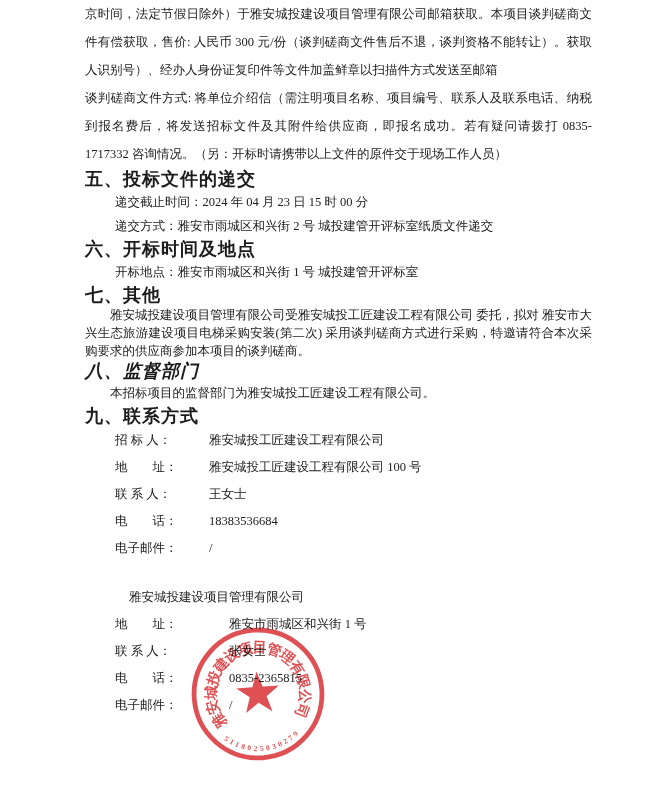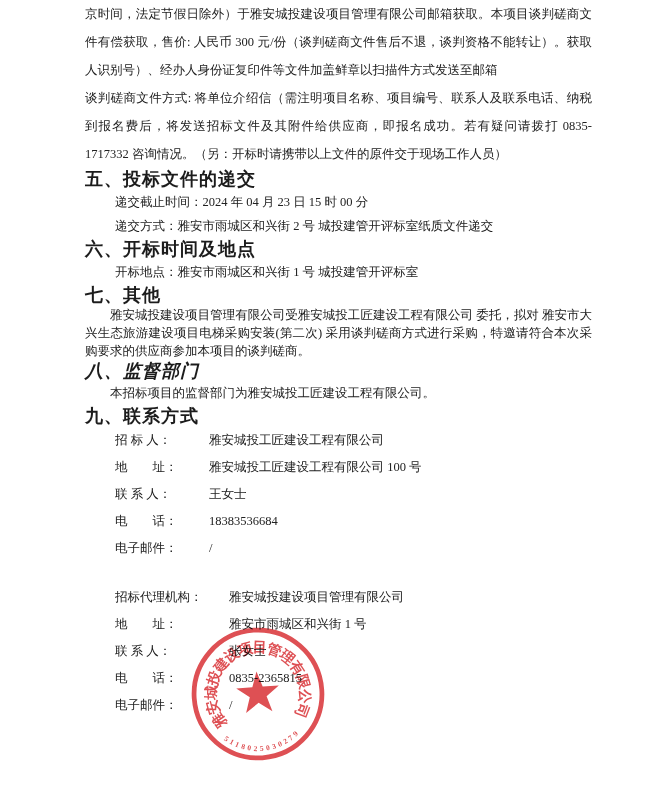--- a/index.html
+++ b/index.html
@@ -135,21 +135,20 @@
         <span class="val">18383536684</span>
       </div>
       <div class="crow">
         <span class="lbl">电子邮件：</span>
         <span class="val">/</span>
       </div>
     </div>
 
     <div class="rows agency">
       <div class="crow">
-        <span class="lbl">招标代理机构：</span>
         <span class="val">雅安城投建设项目管理有限公司</span>
       </div>
       <div class="crow">
         <span class="lbl">地　　址：</span>
         <span class="val">雅安市雨城区和兴街 1 号</span>
       </div>
       <div class="crow">
         <span class="lbl">联 系 人：</span>
         <span class="val">张女士</span>
       </div>

